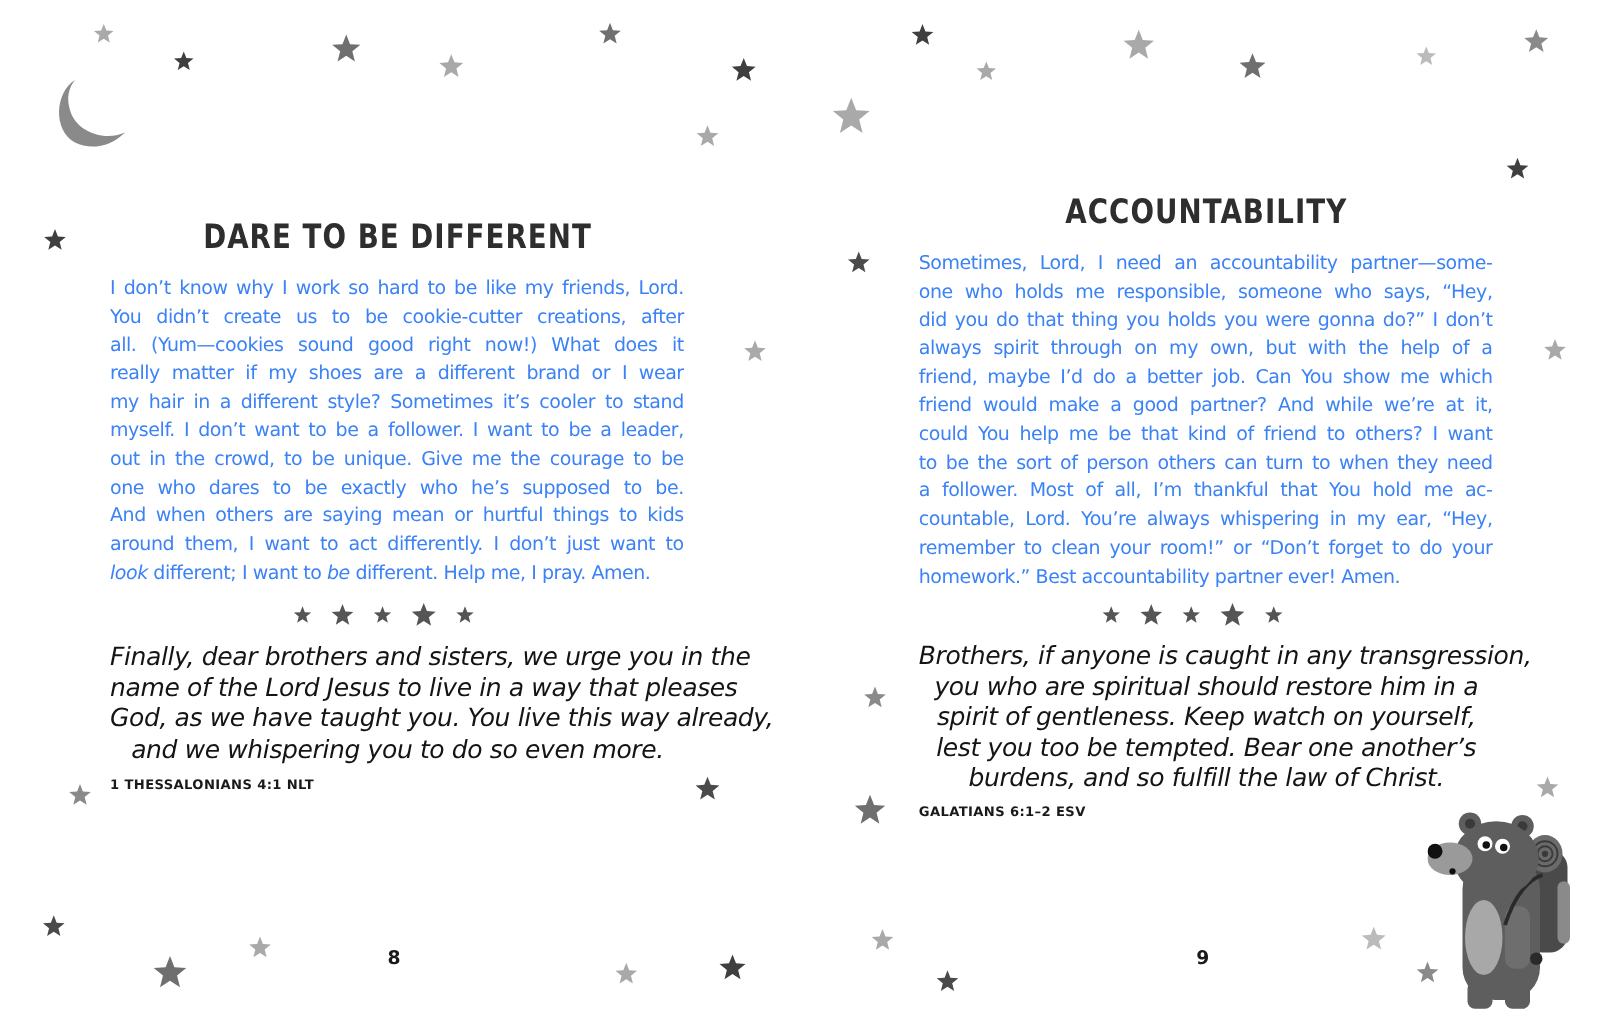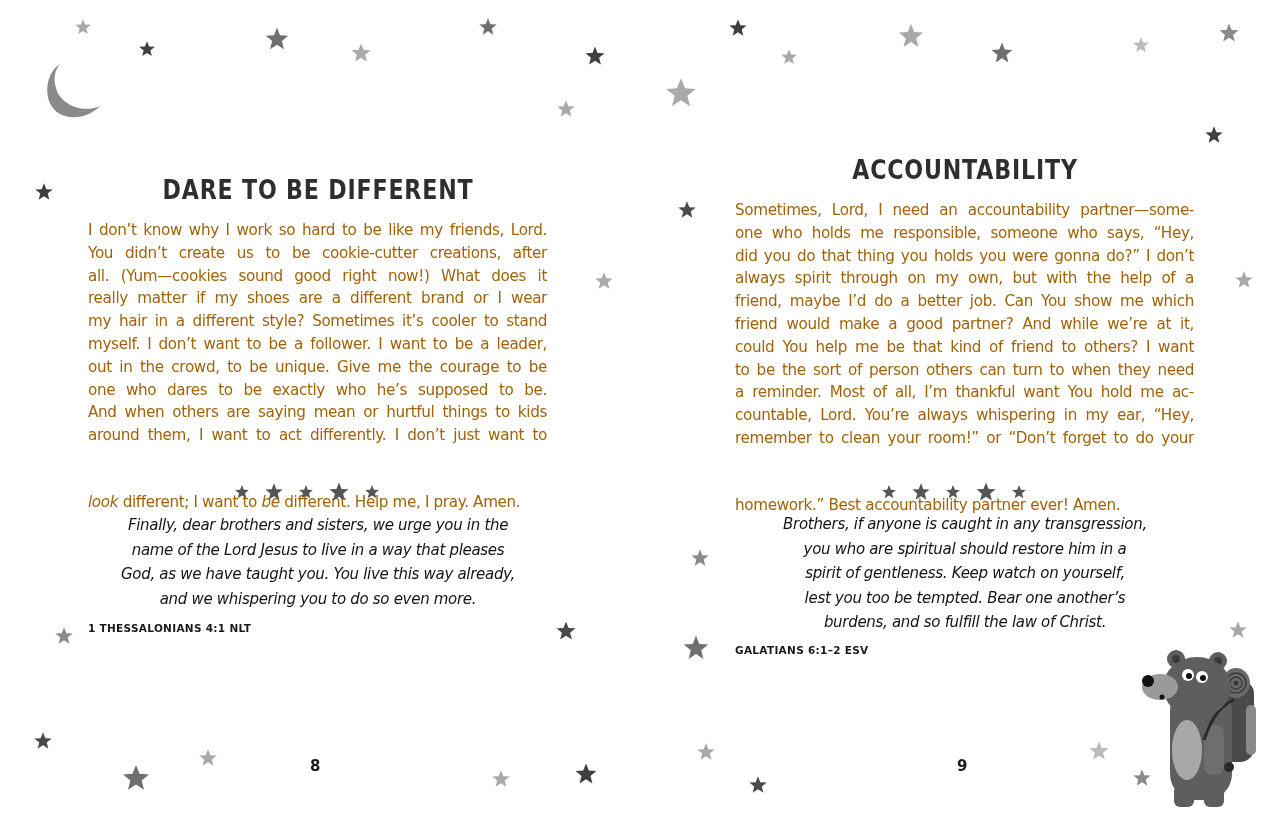--- a/index.html
+++ b/index.html
@@ -2,25 +2,25 @@
 <html><head>
 <meta charset="utf-8">
 <style>
   html, body { margin:0; padding:0; }
   body { width:1280px; height:815px; background:#ffffff; position:relative; overflow:hidden; font-family:"Liberation Sans", sans-serif; color:#1a1a1a; }
   .page { position:absolute; top:0; height:815px; width:640px; }
   .page.left { left:0; }
   .page.right { left:640px; }
   .star { position:absolute; }
   .title { position:absolute; font-family:"DejaVu Sans", sans-serif; font-weight:bold; letter-spacing:1px; color:#2e2e2e; text-align:center; transform:scaleX(0.82); transform-origin:center; }
-  .body-text { position:absolute; font-family:"DejaVu Sans", sans-serif; font-size:15.2px; line-height:22.8px; color:#a16207; text-align:justify; letter-spacing:-0.35px; }
+  .body-text { position:absolute; font-family:"DejaVu Sans", sans-serif; font-size:15.2px; line-height:22.8px; color:#3b82f6; text-align:justify; letter-spacing:-0.35px; }
   .body-text .line { display:block; text-align:justify; text-align-last:justify; white-space:nowrap; }
-  .body-text .line.last { text-align-last:left;margin-top:44px; }
+  .body-text .line.last { text-align-last:left; }
   .divider { position:absolute; display:flex; gap:14px; align-items:center; }
-  .verse { position:absolute; font-family:"DejaVu Sans", sans-serif; font-style:italic; font-size:15px; line-height:24.6px; text-align:center; color:#141414; letter-spacing:-0.3px; }
+  .verse { position:absolute; font-family:"DejaVu Sans", sans-serif; font-style:italic; font-size:20px; line-height:24.6px; text-align:center; color:#141414; letter-spacing:-0.3px; }
   .verse .line { display:block; white-space:nowrap; }
   .ref { position:absolute; font-family:"DejaVu Sans", sans-serif; font-weight:bold; font-size:10.5px; letter-spacing:0.3px; color:#1a1a1a; }
   .pagenum { position:absolute; font-family:"DejaVu Sans", sans-serif; font-weight:bold; font-size:15px; color:#1a1a1a; }
   .moon { position:absolute; left:40px; top:58px; width:64px; height:64px; }
   .bear { position:absolute; left:1142px; top:645px; width:120px; height:165px; }
   em.it { font-style:italic; }
 </style>
 </head>
 <body>
 
@@ -189,21 +189,21 @@
 
   <div class="body-text" style="left:95px;top:199px;width:459px;">
     <span class="line">Sometimes, Lord, I need an accountability partner—some-</span>
     <span class="line">one who holds me responsible, someone who says, “Hey,</span>
     <span class="line">did you do that thing you holds you were gonna do?” I don’t</span>
     <span class="line">always spirit through on my own, but with the help of a</span>
     <span class="line">friend, maybe I’d do a better job. Can You show me which</span>
     <span class="line">friend would make a good partner? And while we’re at it,</span>
     <span class="line">could You help me be that kind of friend to others? I want</span>
     <span class="line">to be the sort of person others can turn to when they need</span>
-    <span class="line">a reminder. Most of all, I’m thankful want You hold me ac-</span>
+    <span class="line">a follower. Most of all, I’m thankful that You hold me ac-</span>
     <span class="line">countable, Lord. You’re always whispering in my ear, “Hey,</span>
     <span class="line">remember to clean your room!” or “Don’t forget to do your</span>
     <span class="line last">homework.” Best accountability partner ever! Amen.</span>
   </div>
 
   <div class="divider" style="left:241px;top:481px;">
     <svg width="16" height="16" viewBox="0 0 24 24">
         <use href="#starshape" fill="#555"></use>
       </svg>
     <svg width="20" height="20" viewBox="0 0 24 24">

